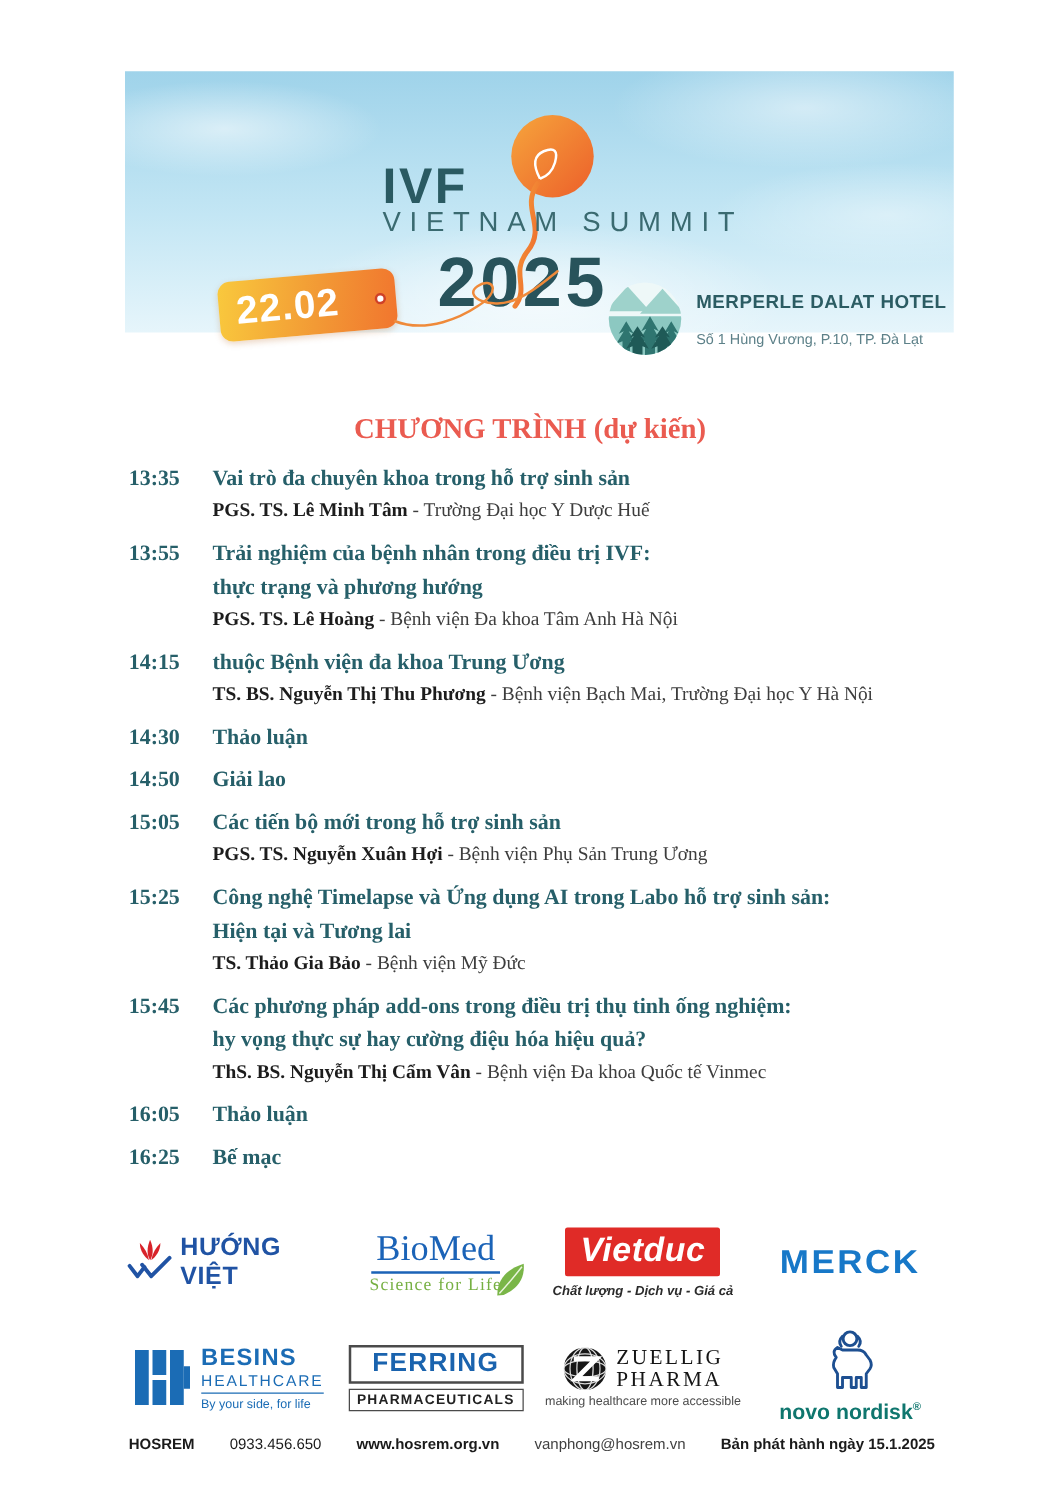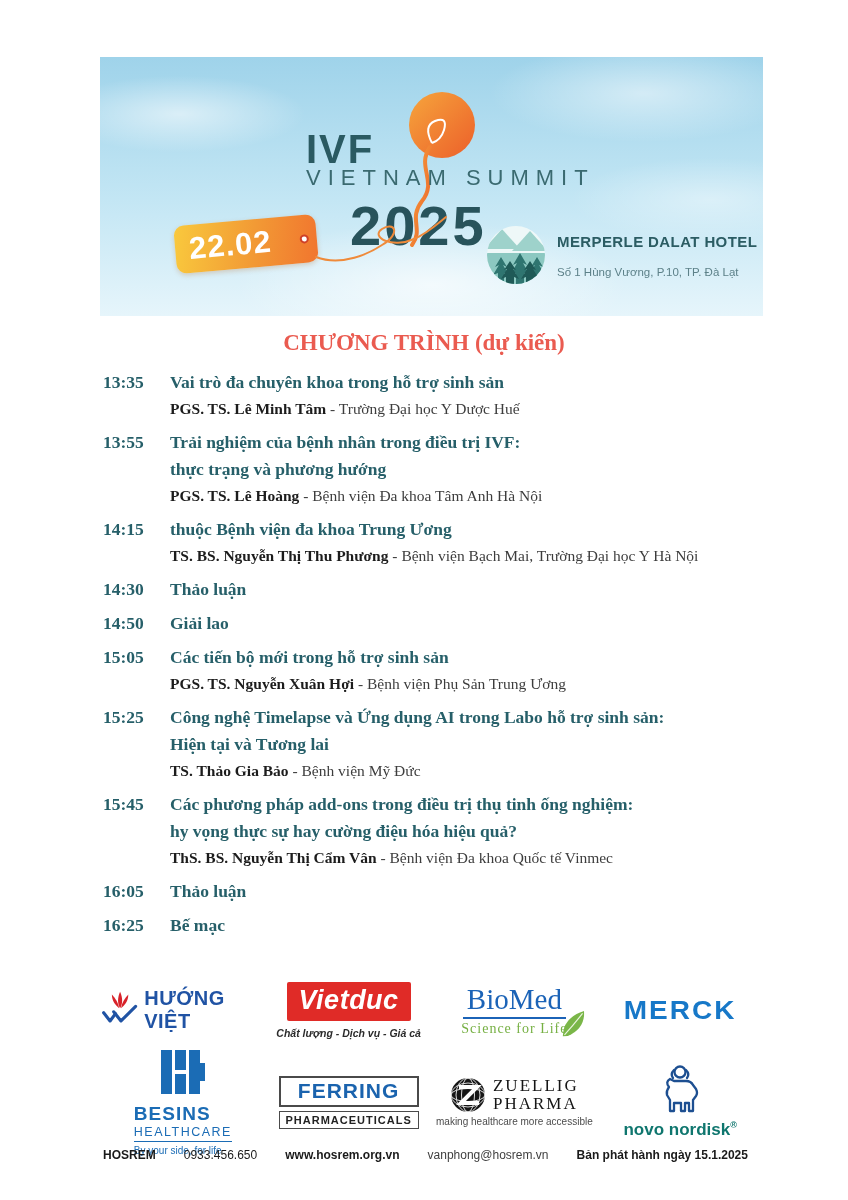--- a/index.html
+++ b/index.html
@@ -4,21 +4,21 @@
 <style>
   * { margin:0; padding:0; box-sizing:border-box; }
   body { background:#ffffff; }
   .page {
     position:relative; width:848px; height:1200px; background:#ffffff;
     font-family:"Liberation Serif", serif; overflow:hidden;
   }
 
   
   .banner {
-    position:absolute; left:100px; top:57px; width:663px; height:259px;
+    position:absolute; left:100px; top:57px; width:663px; height:209px;
     background-image:
       radial-gradient(ellipse 180px 55px at 12% 22%, rgba(255,255,255,.55), transparent 70%),
       radial-gradient(ellipse 220px 70px at 82% 14%, rgba(255,255,255,.5), transparent 70%),
       radial-gradient(ellipse 280px 90px at 50% 88%, rgba(255,255,255,.65), transparent 70%),
       radial-gradient(ellipse 200px 60px at 92% 55%, rgba(255,255,255,.4), transparent 70%),
       linear-gradient(180deg, #9fd3ea 0%, #c3e6f4 55%, #e6f5fb 100%);
     padding-left: 36px;
   }
   .ivf-text {
     position:absolute; left:206px; top:70px;
@@ -112,21 +112,21 @@
   }
   .lg-vietduc .vd-tagline {
     font-size:10.5px; font-weight:bold; font-style:italic; color:#2b2b2b; margin-top:6px;
   }
 
   .lg-merck .mk-name {
     font-weight:bold; font-size:28px; color:#1778c8; letter-spacing:2px;
     transform:scaleY(.95); display:inline-block;
   }
 
-  .lg-besins { display:flex; align-items:center; gap:8px;flex-direction:column; }
+  .lg-besins { display:flex; align-items:center; gap:8px; }
   .lg-besins .bs-text .bs-line1 { font-weight:bold; font-size:19px; color:#1b6cb5; letter-spacing:1px; }
   .lg-besins .bs-text .bs-line2 {
     font-size:12.5px; color:#1b6cb5; letter-spacing:1.5px;
     border-bottom:1.5px solid #1b6cb5; padding-bottom:2px;
   }
   .lg-besins .bs-text .bs-tagline { font-size:10px; color:#1b6cb5; margin-top:3px; }
 
   .lg-ferring { text-align:center; }
   .lg-ferring .fr-box1 {
     border:2.5px solid #4a4a4a; padding:1px 10px 2px 10px;
@@ -335,34 +335,34 @@
           <path d="M13 4 C13 11 17 16 21 19 C20 13 17 8 13 4 Z" fill="#d8232a"></path>
           <path d="M31 4 C31 11 27 16 23 19 C24 13 27 8 31 4 Z" fill="#d8232a"></path>
           <path d="M4 24 L11 33 L17 25" stroke="#2053a4" stroke-width="3.4" fill="none" stroke-linecap="round" stroke-linejoin="round"></path>
           <path d="M15 23 L23 33 L39 17" stroke="#2053a4" stroke-width="3.4" fill="none" stroke-linecap="round" stroke-linejoin="round"></path>
         </svg>
         <span class="hv-name">HƯỚNG VIỆT</span>
       </div>
     </div>
 
     <div class="logo-cell">
-      <div class="lg-vietduc">
-        <div class="vd-box"><span class="vd-name">Vietduc</span></div>
-        <div class="vd-tagline">Chất lượng - Dịch vụ - Giá cả</div>
-      </div>
-    </div>
-
-    <div class="logo-cell">
       <div class="lg-biomed">
         <div class="bm-name">BioMed</div>
         <div class="bm-tagline">Science for Life</div>
         <svg class="bm-leaf" width="30" height="22" viewBox="0 0 30 22">
           <path d="M1 20 Q6 2 28 1 Q25 18 6 21 Z" fill="#7ab648"></path>
           <path d="M3 19 Q14 12 26 3" stroke="#e9f4dd" stroke-width="1.2" fill="none"></path>
         </svg>
+      </div>
+    </div>
+
+    <div class="logo-cell">
+      <div class="lg-vietduc">
+        <div class="vd-box"><span class="vd-name">Vietduc</span></div>
+        <div class="vd-tagline">Chất lượng - Dịch vụ - Giá cả</div>
       </div>
     </div>
 
     <div class="logo-cell">
       <div class="lg-merck"><span class="mk-name">MERCK</span></div>
     </div>
 
     <div class="logo-cell">
       <div class="lg-besins">
         <svg width="46" height="46" viewBox="0 0 46 46">

